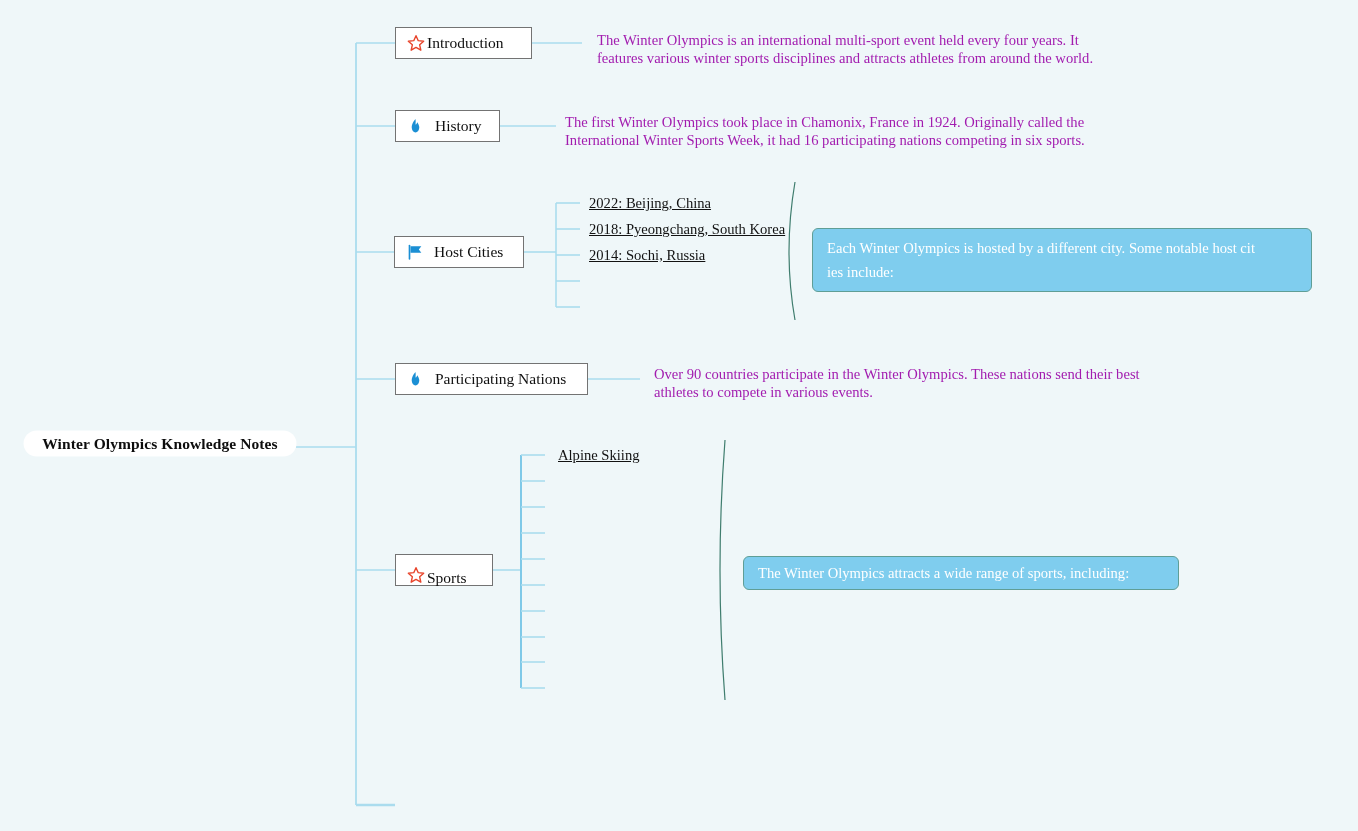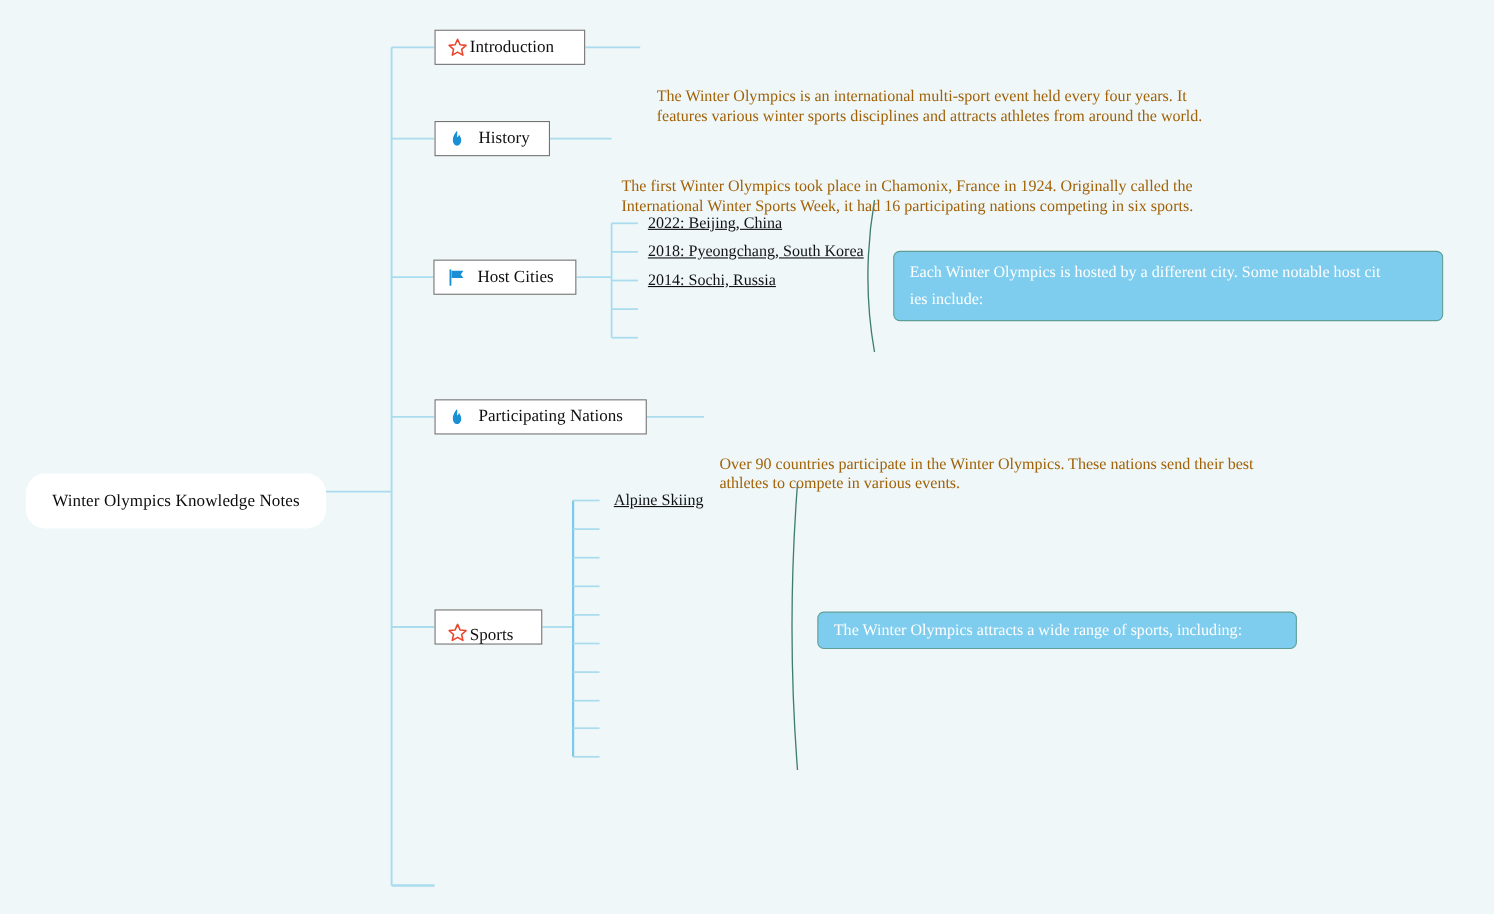--- a/index.html
+++ b/index.html
@@ -31,27 +31,27 @@
     height: 831px;
     pointer-events: none;
   }
 
   
   .root-node {
     position: absolute;
     left: 24px;
     top: 431px;
     width: 272px;
-    height: 49px;
+    height: 25px;
     background: #ffffff;
     border-radius: 17px;
     display: flex;
     align-items: center;
     justify-content: center;
-    font-weight: normal;
+    font-weight: bold;
     font-size: 15.5px;
     color: #0d0d0d;
     letter-spacing: 0.1px;
     box-shadow: 0 0 0 0.5px rgba(255,255,255,0.9);
   }
 
   
   .topic {
     position: absolute;
     background: #ffffff;
@@ -76,23 +76,22 @@
     flex: 0 0 auto;
   }
   .topic .ico + .label { margin-left: 1px; }
   .topic.gap .ico + .label { margin-left: 9px; }
 
   
   .note {
     position: absolute;
     font-size: 14.6px;
     line-height: 18px;
-    color: #a16207;
+    color: #a21caf;
     white-space: pre-wrap;
-    margin-top: 48px;
   }
 
   
   .leaf {
     position: absolute;
     font-size: 14.6px;
     line-height: 17px;
     color: #121212;
     white-space: nowrap;
     text-decoration: underline;

